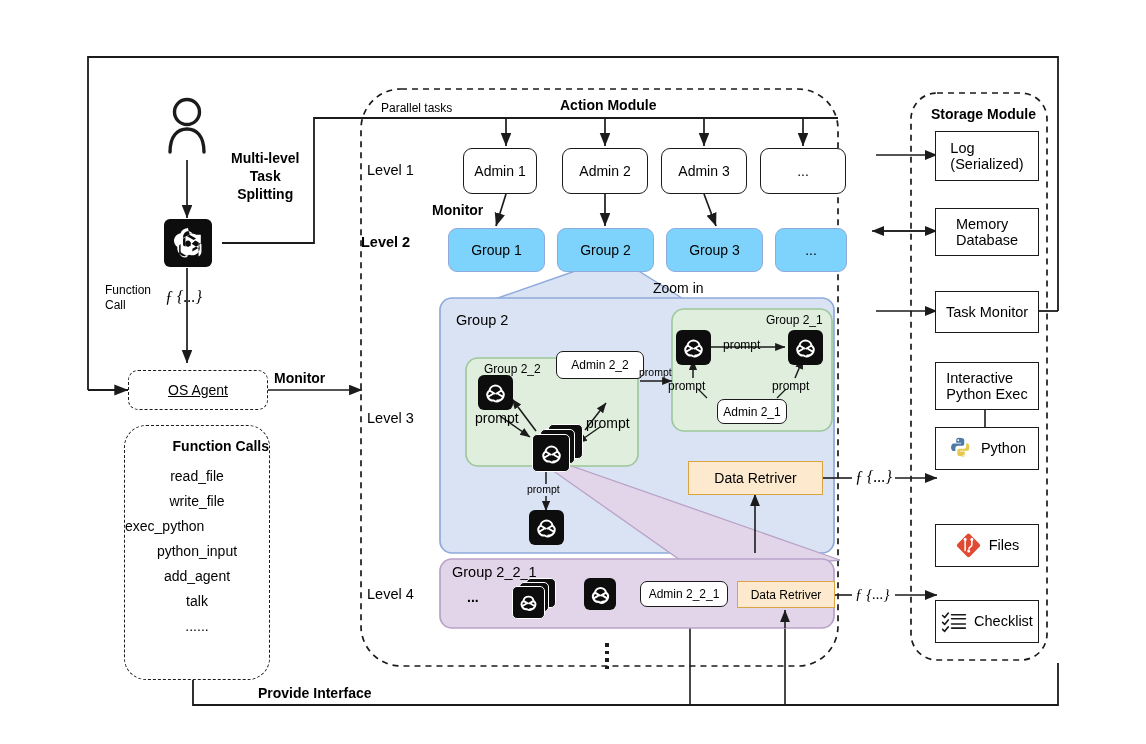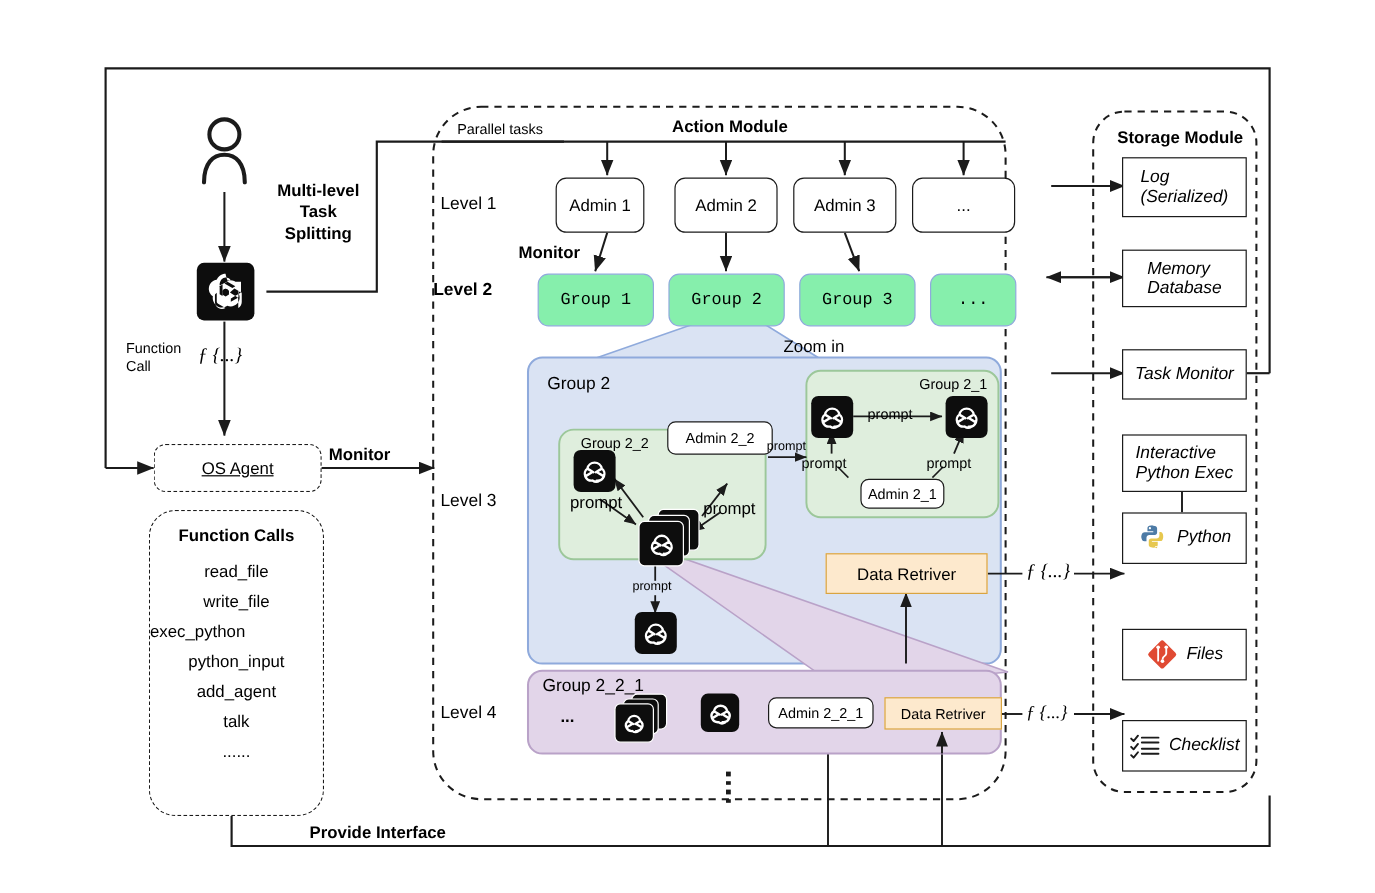--- a/index.html
+++ b/index.html
@@ -17,40 +17,40 @@
   
   .t-level{font-size:14.5px;}
   .t-bold{font-weight:bold;}
   .t-small{font-size:12px;}
   .t-xs{font-size:10.5px;}
   .t-mid{font-size:14px;}
 
   
   .box-white{background:#ffffff;border:1.6px solid #1b1b1b;}
   .box-round{border-radius:9px;}
-  .box-blue{background:#86efac;border:1.6px solid #8faadc;border-radius:9px;font-family:Liberation Mono, monospace;}
+  .box-blue{background:#7dd3fc;border:1.6px solid #8faadc;border-radius:9px;}
   .box-orange{background:#fde9cd;border:1.6px solid #d7a košet;}
   .box-orange{background:#fde9cd;border:1.6px solid #d9a441;}
   .dashed{border:1.7px dashed #1b1b1b;background:transparent;}
   .dashed-round{border:1.7px dashed #1b1b1b;background:transparent;border-radius:22px;}
 
   
   .agent{position:absolute;z-index:4;background:#0d0d0d;border-radius:6px;
          display:flex;align-items:center;justify-content:center;}
   .agent svg{display:block;}
   .agent-stack{position:absolute;z-index:4;}
   .agent-stack .sheet{position:absolute;background:#0d0d0d;border-radius:5px;
         border:1.5px solid #ffffff;}
   .fnote{font-style:italic;font-family:"Liberation Serif","DejaVu Serif",serif;font-size:16px;}
   .fnote.sm{font-size:15px;}
   .ellipsis-v{position:absolute;z-index:4;width:4px;display:flex;flex-direction:column;
               gap:4px;align-items:center;}
   .ellipsis-v i{display:block;width:3.5px;height:3.5px;background:#1b1b1b;}
   .storeitem{position:absolute;z-index:3;background:#fff;border:1.6px solid #1b1b1b;
-     display:flex;align-items:center;justify-content:center;gap:7px;font-size:14.5px;font-style:italic;}
+     display:flex;align-items:center;justify-content:center;gap:7px;font-size:14.5px;}
   .storeitem .txt{line-height:1.12;}
 </style>
 </head>
 <body>
 
 <div id="stage">
 
   <svg class="layer" id="svg-back" viewBox="0 0 1146 744">
     <defs>
       <marker id="ah" markerWidth="9" markerHeight="9" refX="7.6" refY="3.1" orient="auto">
@@ -164,21 +164,21 @@
     <div>Call</div>
   </div>
   <div class="lbl fnote" style="left:165px;top:288px;">ƒ {...}</div>
 
   <div class="node dashed box-round t-mid" style="left:128px;top:370px;width:140px;height:40px;border-radius:10px;text-decoration:underline;">
     <span>OS Agent</span>
   </div>
   <div class="lbl t-mid t-bold" style="left:274px;top:370px;">Monitor</div>
 
   <div class="node dashed-round" style="left:124px;top:425px;width:146px;height:255px;display:block;">
-    <div class="t-mid t-bold" style="text-align:center;margin-top:12px;">Function Calls</div>
+    <div class="t-mid t-bold" style="text-align:right;margin-top:12px;">Function Calls</div>
     <div id="fc-list" style="margin-top:14px;">
         <div class="t-mid" style="text-align: center; margin-bottom: 9px;">read_file</div>
         <div class="t-mid" style="text-align: center; margin-bottom: 9px;">write_file</div>
         <div class="t-mid" style="text-align: left; margin-bottom: 9px;">exec_python</div>
         <div class="t-mid" style="text-align: center; margin-bottom: 9px;">python_input</div>
         <div class="t-mid" style="text-align: center; margin-bottom: 9px;">add_agent</div>
         <div class="t-mid" style="text-align: center; margin-bottom: 9px;">talk</div>
         <div class="t-mid" style="text-align: center; margin-bottom: 9px;">......</div>
       </div>
   </div>

